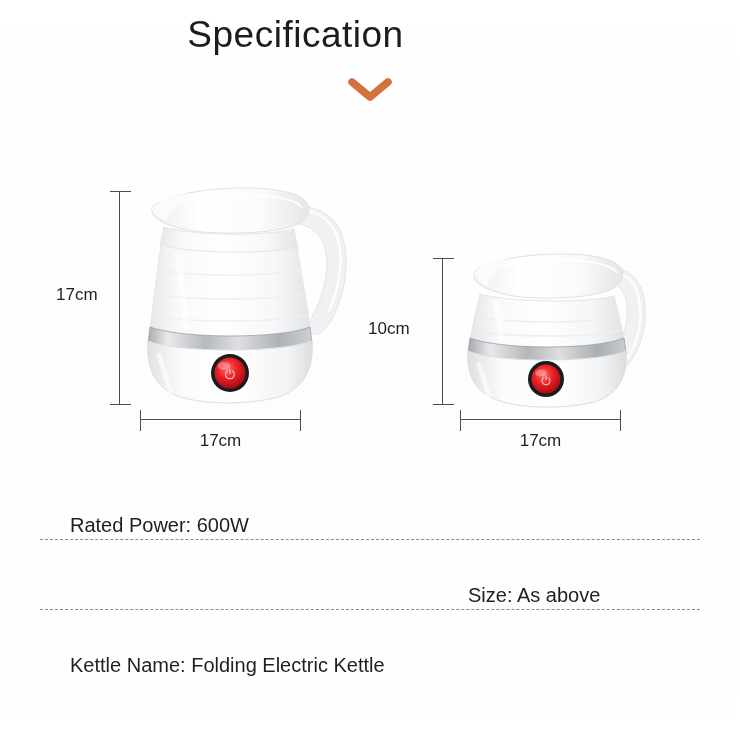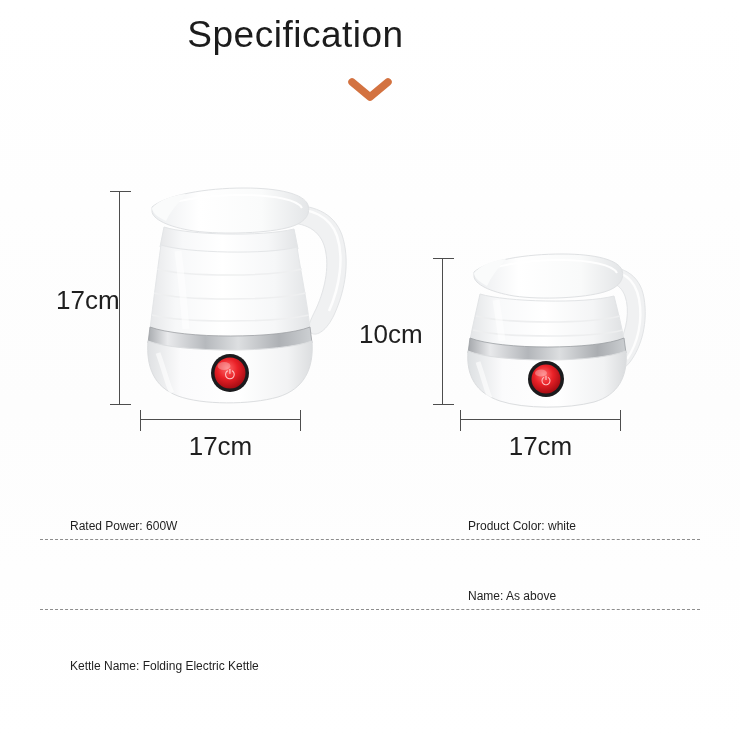--- a/index.html
+++ b/index.html
@@ -67,39 +67,39 @@
     position: absolute;
     top: -10px;
     height: 21px;
     border-left: 1.6px solid #4d4d4d;
   }
   .dim-h::before { left: 0; }
   .dim-h::after  { right: 0; }
 
   .dim-label {
     position: absolute;
-    font-size: 26px;
+    font-size: 17px;
     color: #1f1f1f;
     white-space: nowrap;
   }
   .dim-label.h { text-align: center; }
 
   
   .kettle { position: absolute; }
 
   
   .spec { position: absolute; left: 0; top: 470px; width: 740px; }
   .spec-row {
     position: relative;
     height: 70px;
     display: flex;
     align-items: center;
   }
   .spec-row .cell {
-    font-size: 12px;
+    font-size: 20px;
     color: #1f1f1f;
     white-space: nowrap;
     margin-top: 41px;
   }
   .spec-row .cell.left  { position: absolute; left: 70px; }
   .spec-row .cell.right { position: absolute; left: 468px; }
 
   .divider {
     position: absolute;
     left: 40px;
@@ -255,36 +255,35 @@
                C116 159 72 159 48 151 C24 143 14 126 16 101 Z" fill="url(#baseR)" stroke="#dbdddf" stroke-width="1"></path>
       <path d="M26 112 C33 132 35 142 38 148" fill="none" stroke="#ffffff" stroke-width="5" opacity="0.6"></path>
 
       <circle cx="94" cy="129" r="18" fill="#1b1b1d"></circle>
       <circle cx="94" cy="129" r="14.5" fill="url(#swR)"></circle>
       <text x="94" y="135" font-size="12" fill="#ffd9d9" text-anchor="middle" font-family="DejaVu Sans, sans-serif" opacity="0.9">⏻</text>
       <ellipse cx="89" cy="123" rx="6" ry="3.6" fill="#ffffff" opacity="0.3"></ellipse>
     </svg>
 
     <div class="dim-v" style="left:442px; top:258px; height:147px;"></div>
-    <div class="dim-label" style="left:359px; top:319px;">10cm</div>
+    <div class="dim-label" style="left:368px; top:319px;">10cm</div>
 
     <div class="dim-h" style="left:460px; top:419px; width:161px;"></div>
     <div class="dim-label h" style="left:460px; top:431px; width:161px;">17cm</div>
   </div>
 
   <div class="spec">
 
     <div class="spec-row">
       <div class="cell left">Rated Power: 600W</div>
-      <div class="cell right">Product Color: white</div>
       <div class="divider" style="bottom:0;"></div>
     </div>
 
     <div class="spec-row">
-      <div class="cell right">Name: As above</div>
+      <div class="cell right">Size: As above</div>
       <div class="divider" style="bottom:0;"></div>
     </div>
 
     <div class="spec-row">
       <div class="cell left">Kettle Name: Folding Electric Kettle</div>
     </div>
   </div>
 
 </div>
 

